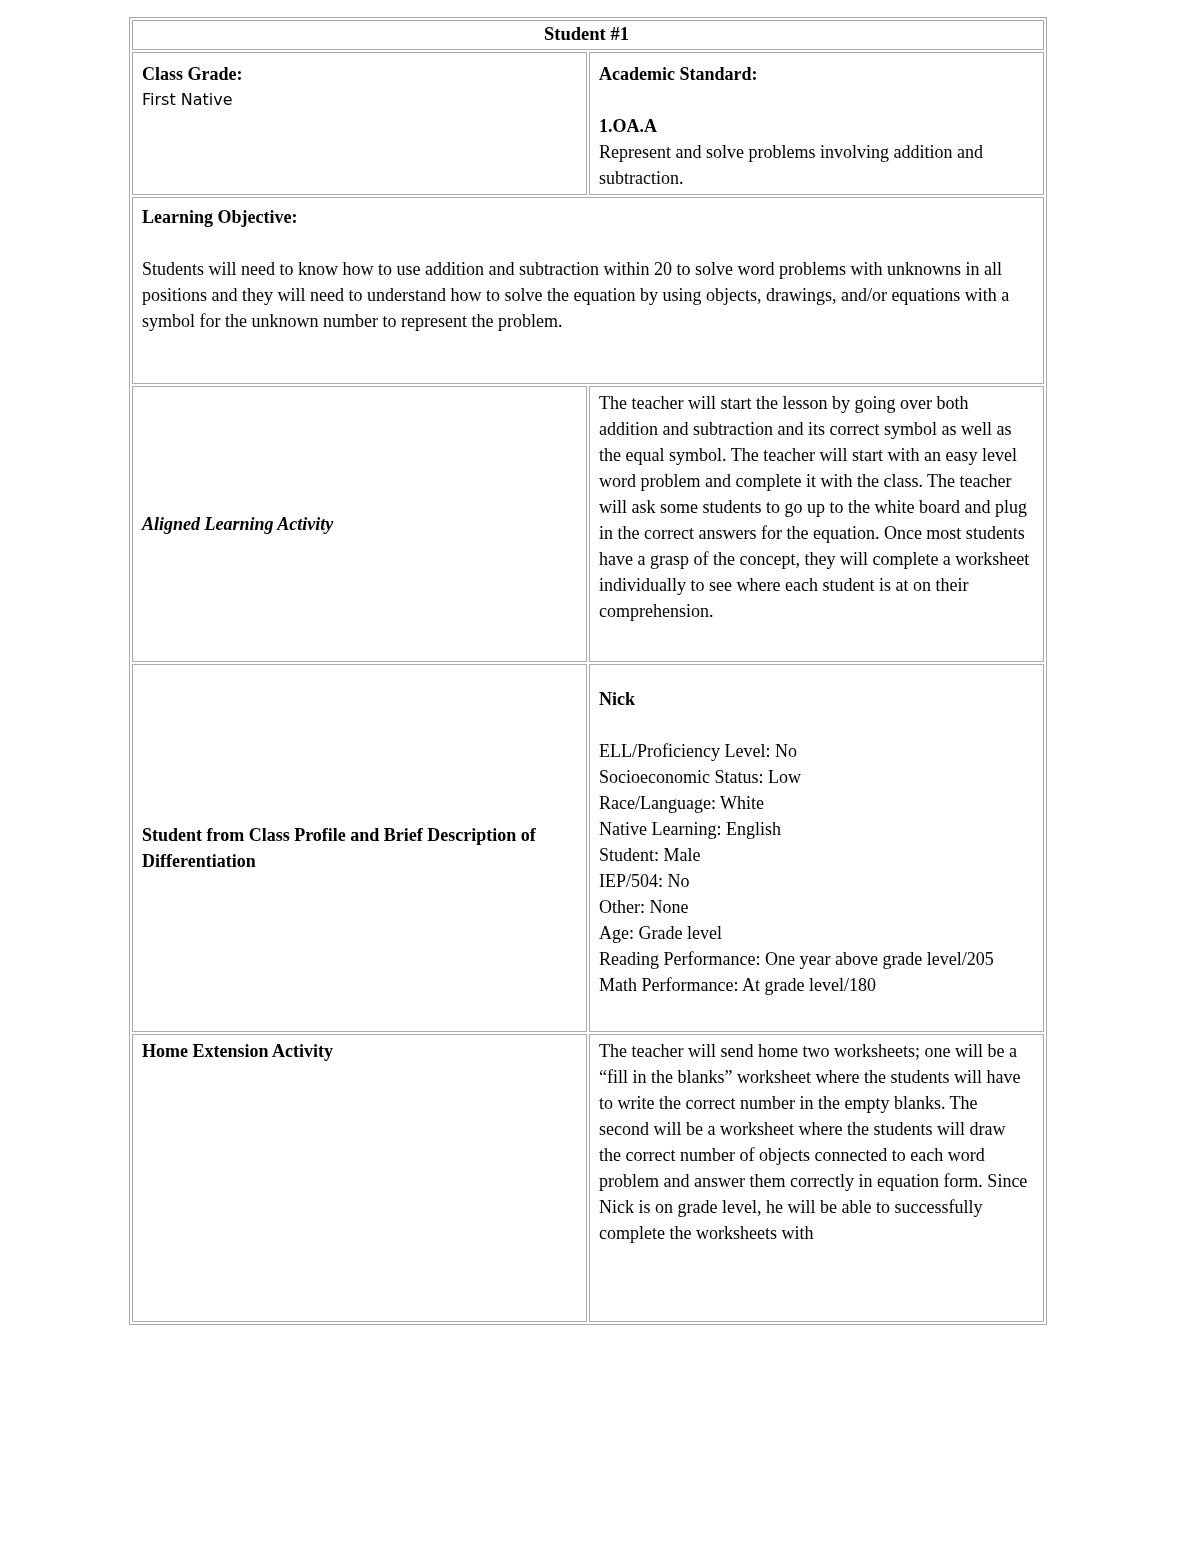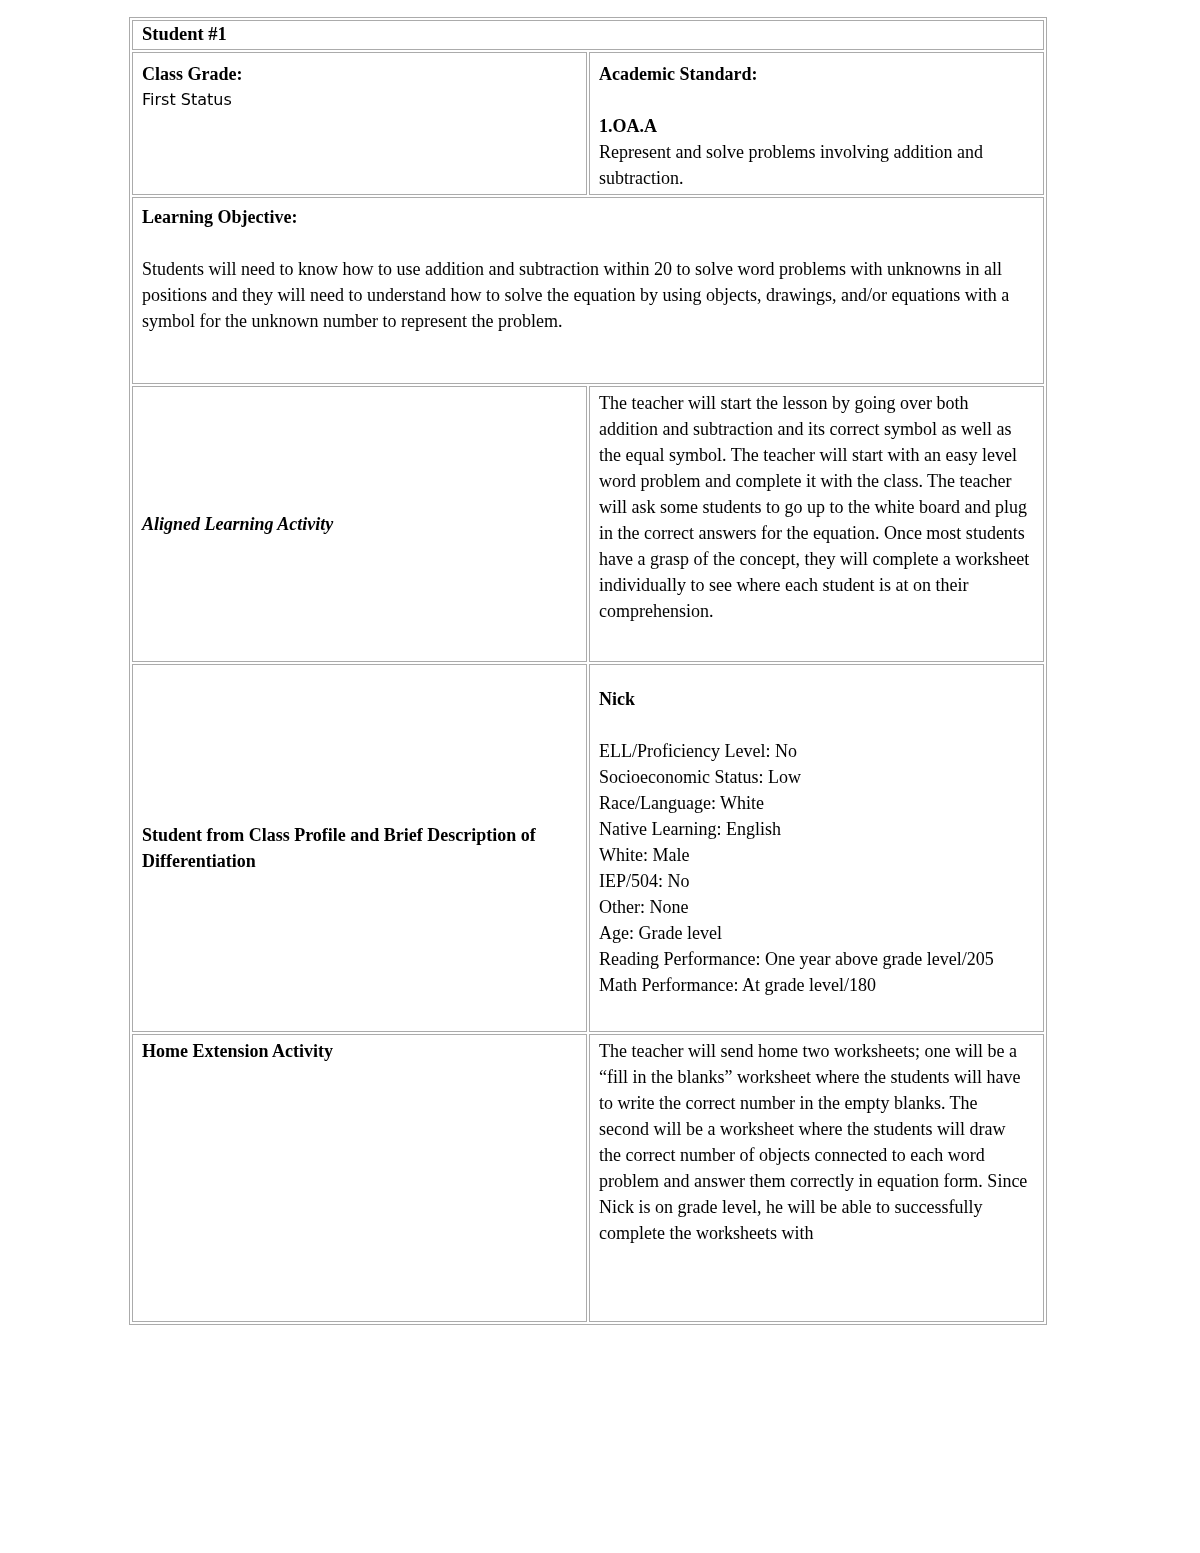--- a/index.html
+++ b/index.html
@@ -36,21 +36,21 @@
   td {
     border: 1px solid #ababab;
     vertical-align: top;
     padding: 3px 12px 3px 9px;
     font-size: 18px;
     line-height: 26px;
   }
   td.col-left { width: 456px; }
   .bold { font-weight: bold; }
   .sans { font-family: "DejaVu Sans", "Liberation Sans", sans-serif; font-size: 16px; }
-  .row-student td { height: 18px; padding-top: 0; padding-bottom: 2px; font-size: 18.5px; }
+  .row-student td { height: 18px; padding-top: 0; padding-bottom: 2px; font-size: 18.5px; text-align: center; }
   .row-grade td { height: 132px; padding-top: 8px; }
   .row-objective td { height: 187px; padding-top: 6px; }
   .row-activity td.col-left { height: 276px; vertical-align: middle; font-style: italic; }
   .row-profile td.col-left { height: 368px; vertical-align: middle; }
   .row-home td { height: 288px; }
   .spacer-line { height: 26px; }
   .cell-text { }
 </style>
 </head>
 <body>
@@ -61,21 +61,21 @@
   <table class="doc-table">
 
     <tbody>
         <tr class="row-student">
       <td colspan="2" class="bold">Student #1</td>
     </tr>
 
     <tr class="row-grade">
       <td class="col-left">
         <div class="bold">Class Grade:</div>
-        <div class="sans">First Status</div>
+        <div class="sans">First Native</div>
       </td>
       <td class="col-right">
         <div class="bold">Academic Standard:</div>
         <div class="spacer-line"></div>
         <div class="bold">1.OA.A</div>
         <div class="cell-text">Represent and solve problems involving addition and subtraction.</div>
       </td>
     </tr>
 
     <tr class="row-objective">
@@ -97,21 +97,21 @@
       <td class="col-left bold">Student from Class Profile and Brief Description of Differentiation</td>
       <td>
         <div style="height:18px"></div>
         <div class="bold">Nick</div>
         <div class="spacer-line"></div>
         <div>
               <div>ELL/Proficiency Level: No</div>
               <div>Socioeconomic Status: Low</div>
               <div>Race/Language: White</div>
               <div>Native Learning: English</div>
-              <div>White: Male</div>
+              <div>Student: Male</div>
               <div>IEP/504: No</div>
               <div>Other: None</div>
               <div>Age: Grade level</div>
               <div>Reading Performance: One year above grade level/205</div>
               <div>Math Performance: At grade level/180</div>
             </div>
       </td>
     </tr>
 
     <tr class="row-home">

